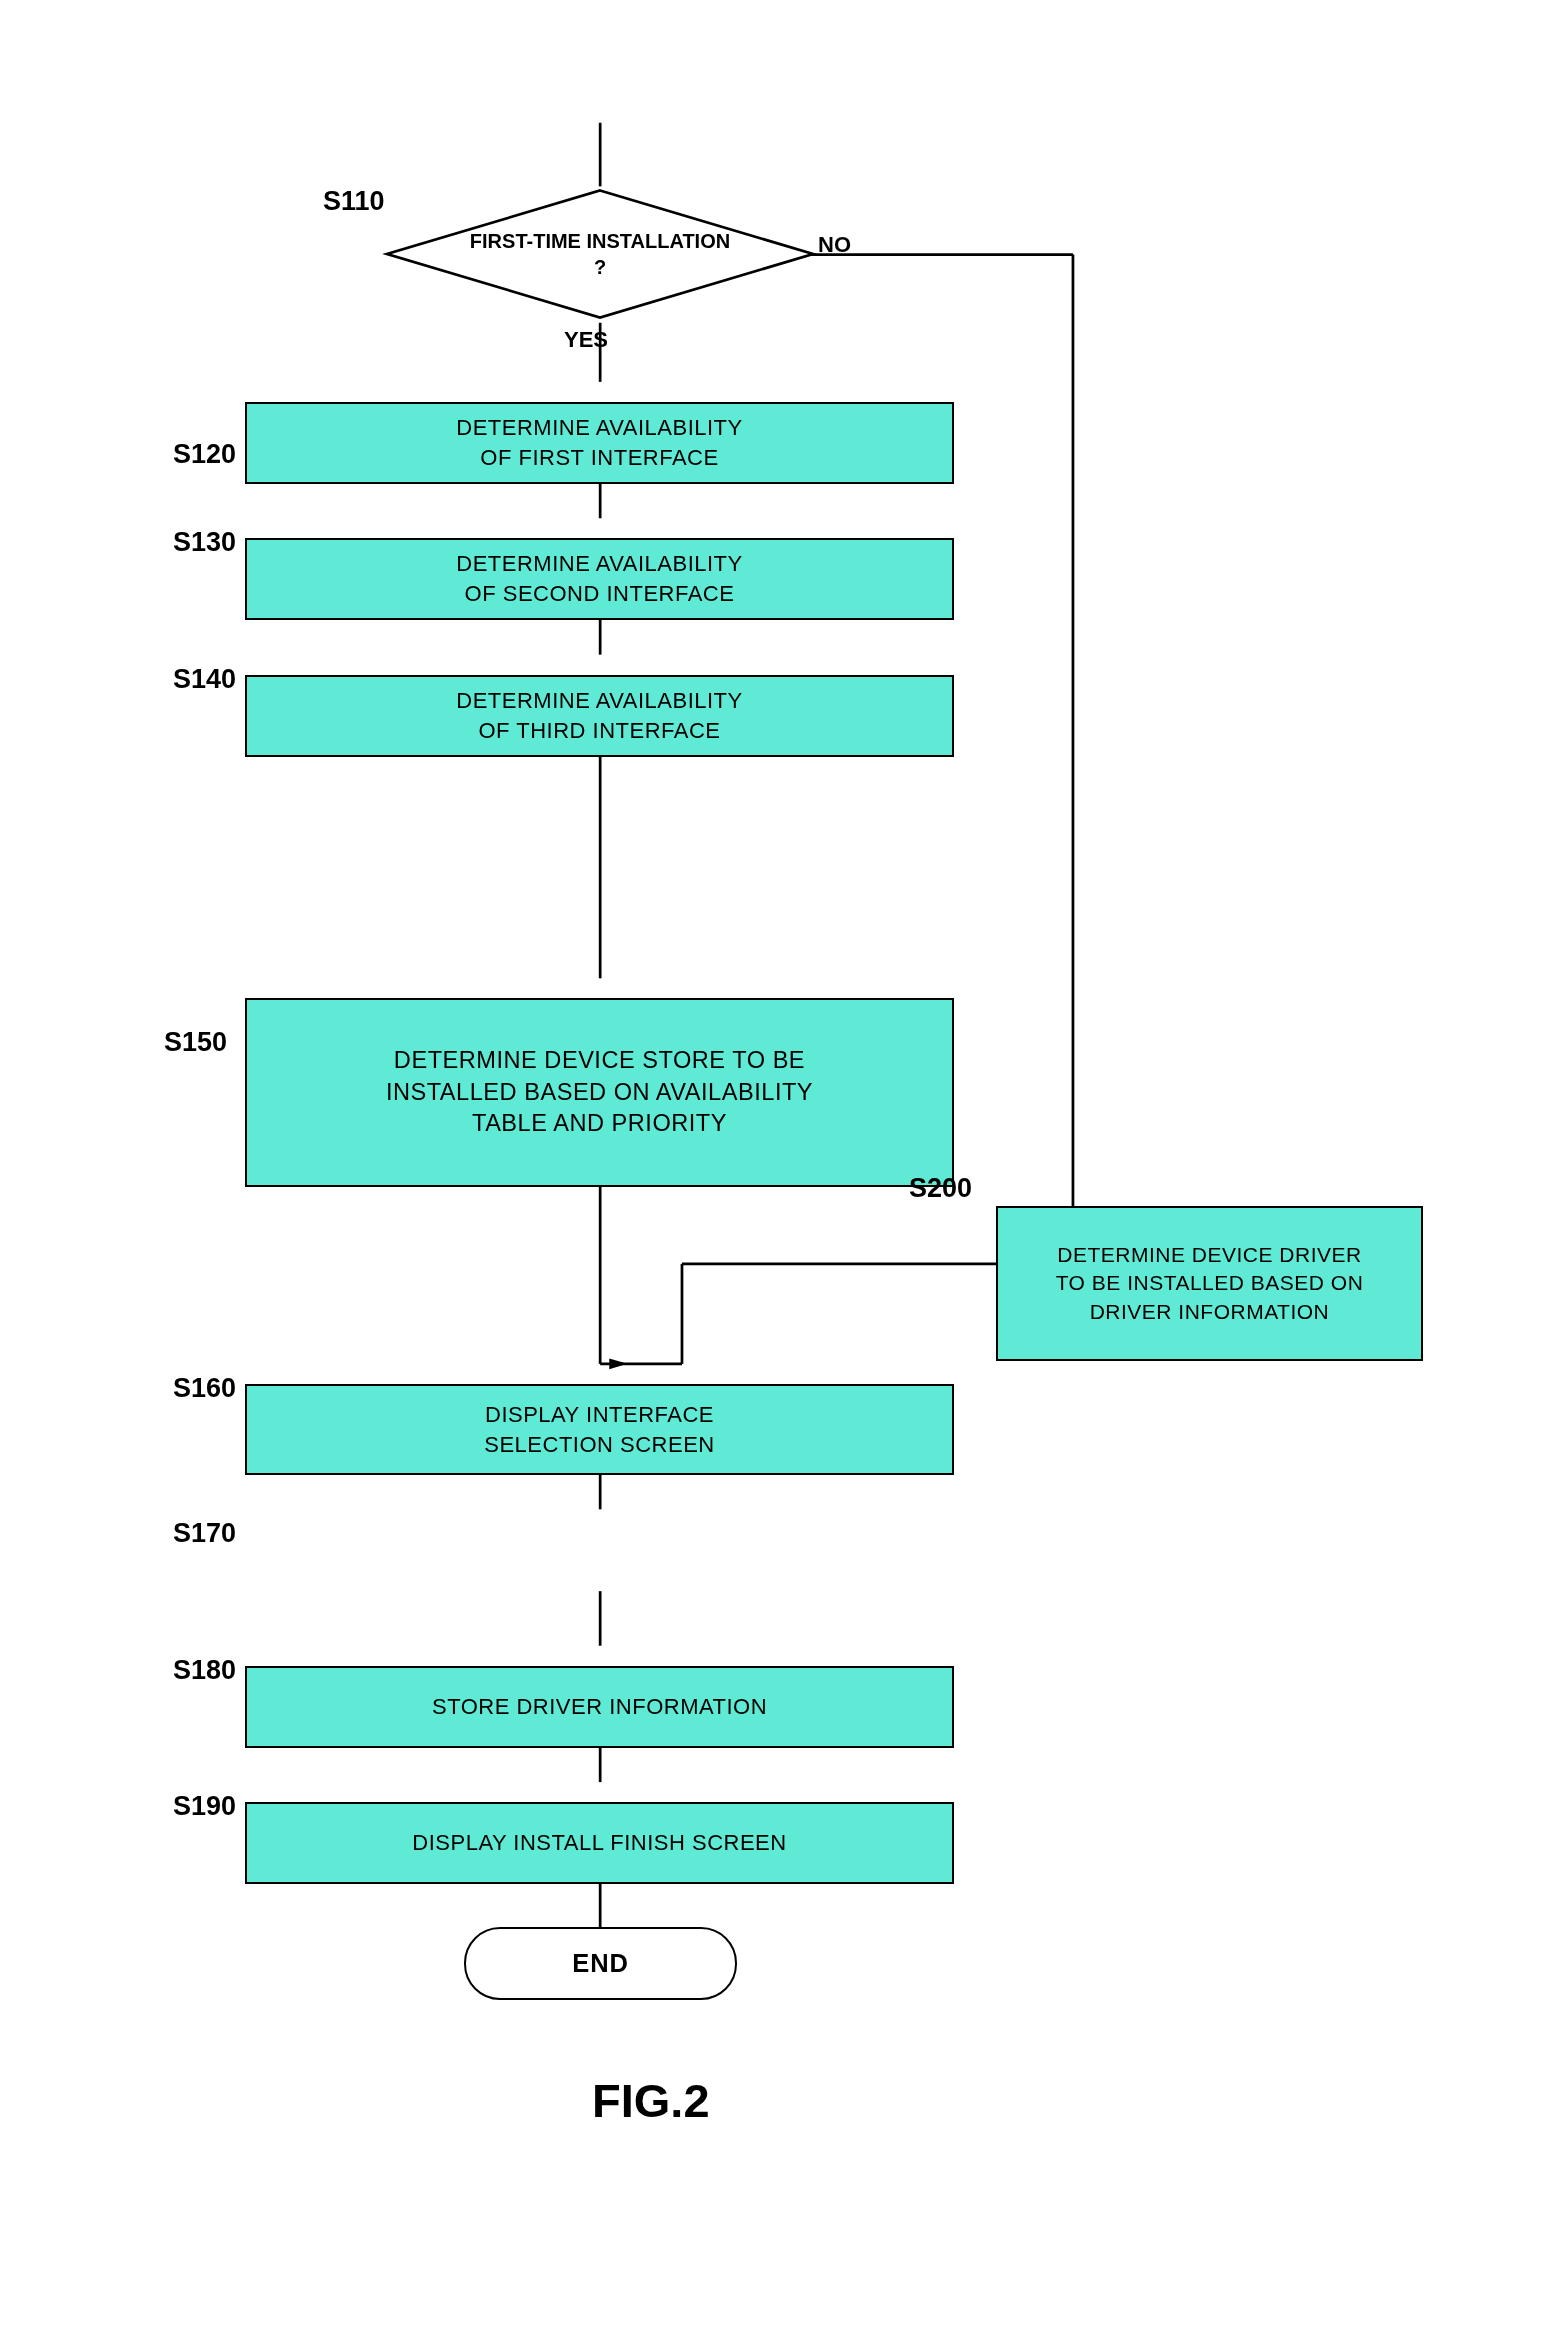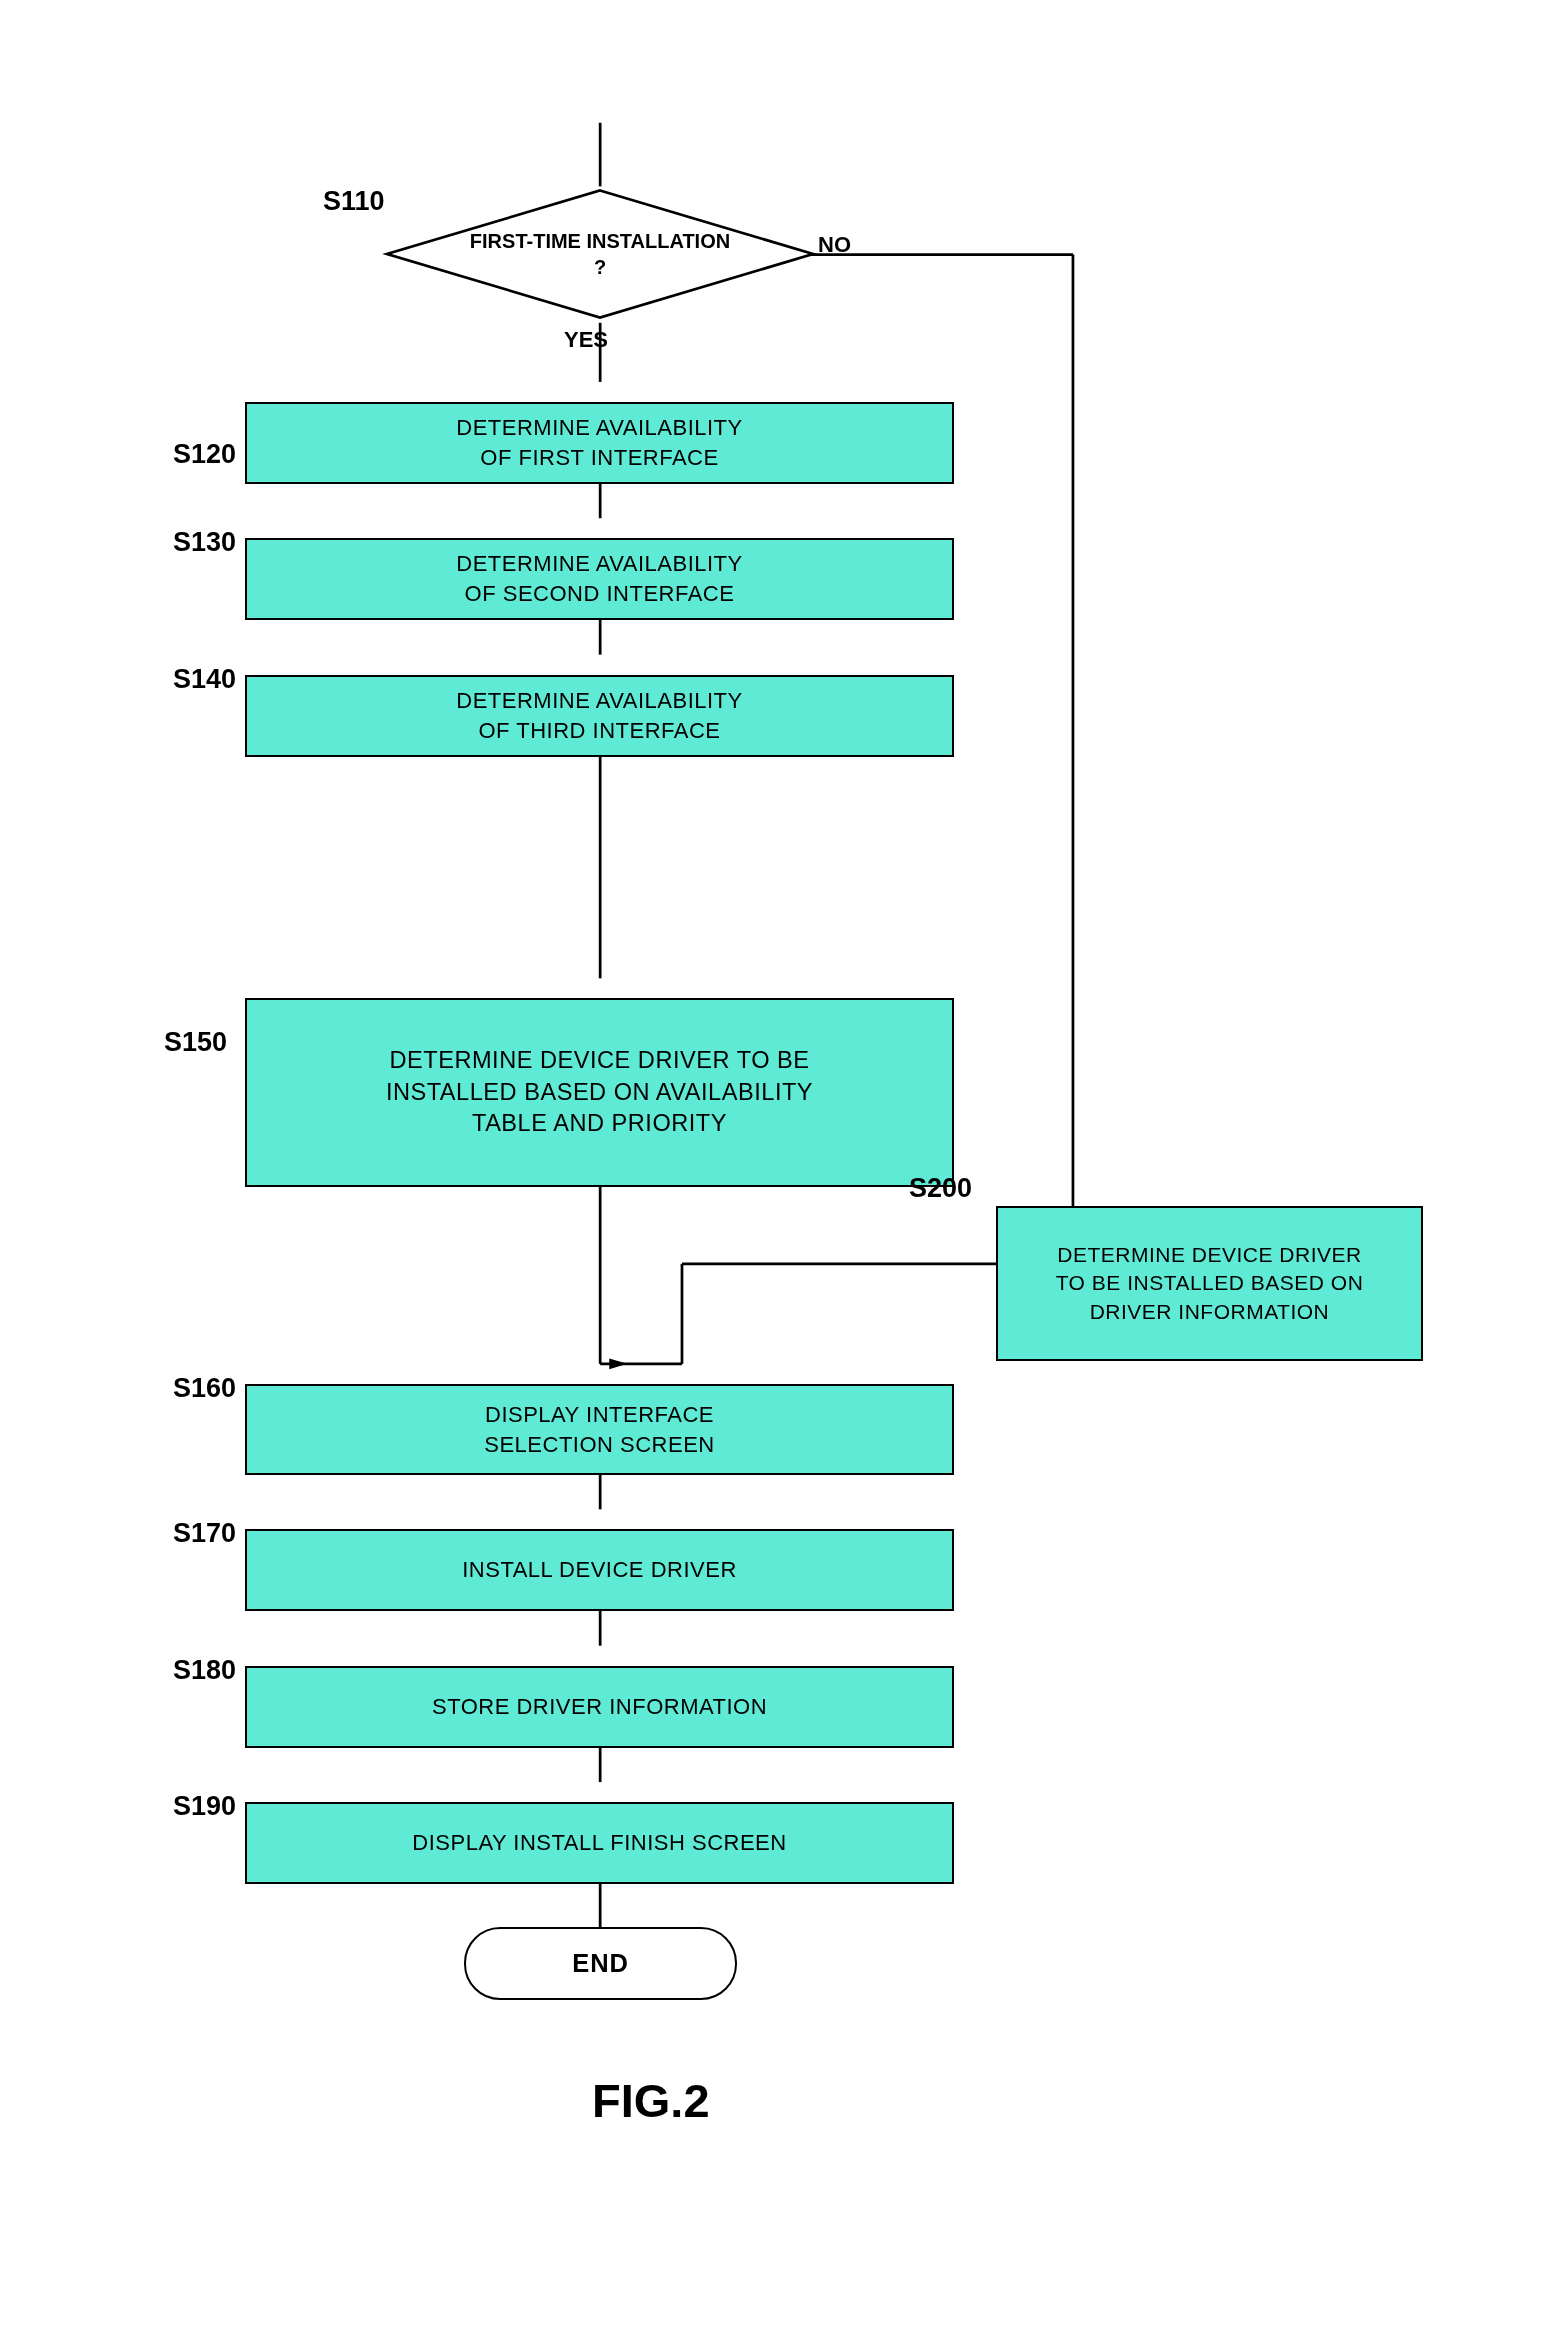--- a/index.html
+++ b/index.html
@@ -156,21 +156,21 @@
   <div class="fc-element rect" style="left:245px; top:655px; width:709px; height:82px;">
     <span style="white-space:pre-line;">DETERMINE AVAILABILITY
 OF THIRD INTERFACE</span>
   </div>
 
   <div class="step-label" style="left:164px; top:1027px;">
     <span>S150</span>
   </div>
 
   <div class="fc-element rect" style="left:245px; top:978px; width:709px; height:189px;">
-    <span style="white-space:pre-line; font-size:23.6px;">DETERMINE DEVICE DRIVER TO BE
+    <span style="white-space:pre-line; font-size:23.6px;">DETERMINE DEVICE STORE TO BE
 INSTALLED BASED ON AVAILABILITY
 TABLE AND PRIORITY</span>
   </div>
 
   <div class="step-label" style="left:909px; top:1173px;">
     <span>S200</span>
   </div>
 
   <div class="fc-element rect" style="left:996px; top:1186px; width:427px; height:155px;">
     <span style="white-space:pre-line; font-size:21px;">DETERMINE DEVICE DRIVER
@@ -184,23 +184,20 @@
 
   <div class="fc-element rect" style="left:245px; top:1364px; width:709px; height:91px;">
     <span style="white-space:pre-line;">DISPLAY INTERFACE
 SELECTION SCREEN</span>
   </div>
 
   <div class="step-label" style="left:173px; top:1518px;">
     <span>S170</span>
   </div>
 
-  <div class="fc-element rect" style="left:245px; top:1509px; width:709px; height:82px;">
-    <span style="white-space:pre-line;">INSTALL DEVICE DRIVER</span>
-  </div>
 
   <div class="step-label" style="left:173px; top:1655px;">
     <span>S180</span>
   </div>
 
   <div class="fc-element rect" style="left:245px; top:1646px; width:709px; height:82px;">
     <span style="white-space:pre-line;">STORE DRIVER INFORMATION</span>
   </div>
 
   <div class="step-label" style="left:173px; top:1791px;">

